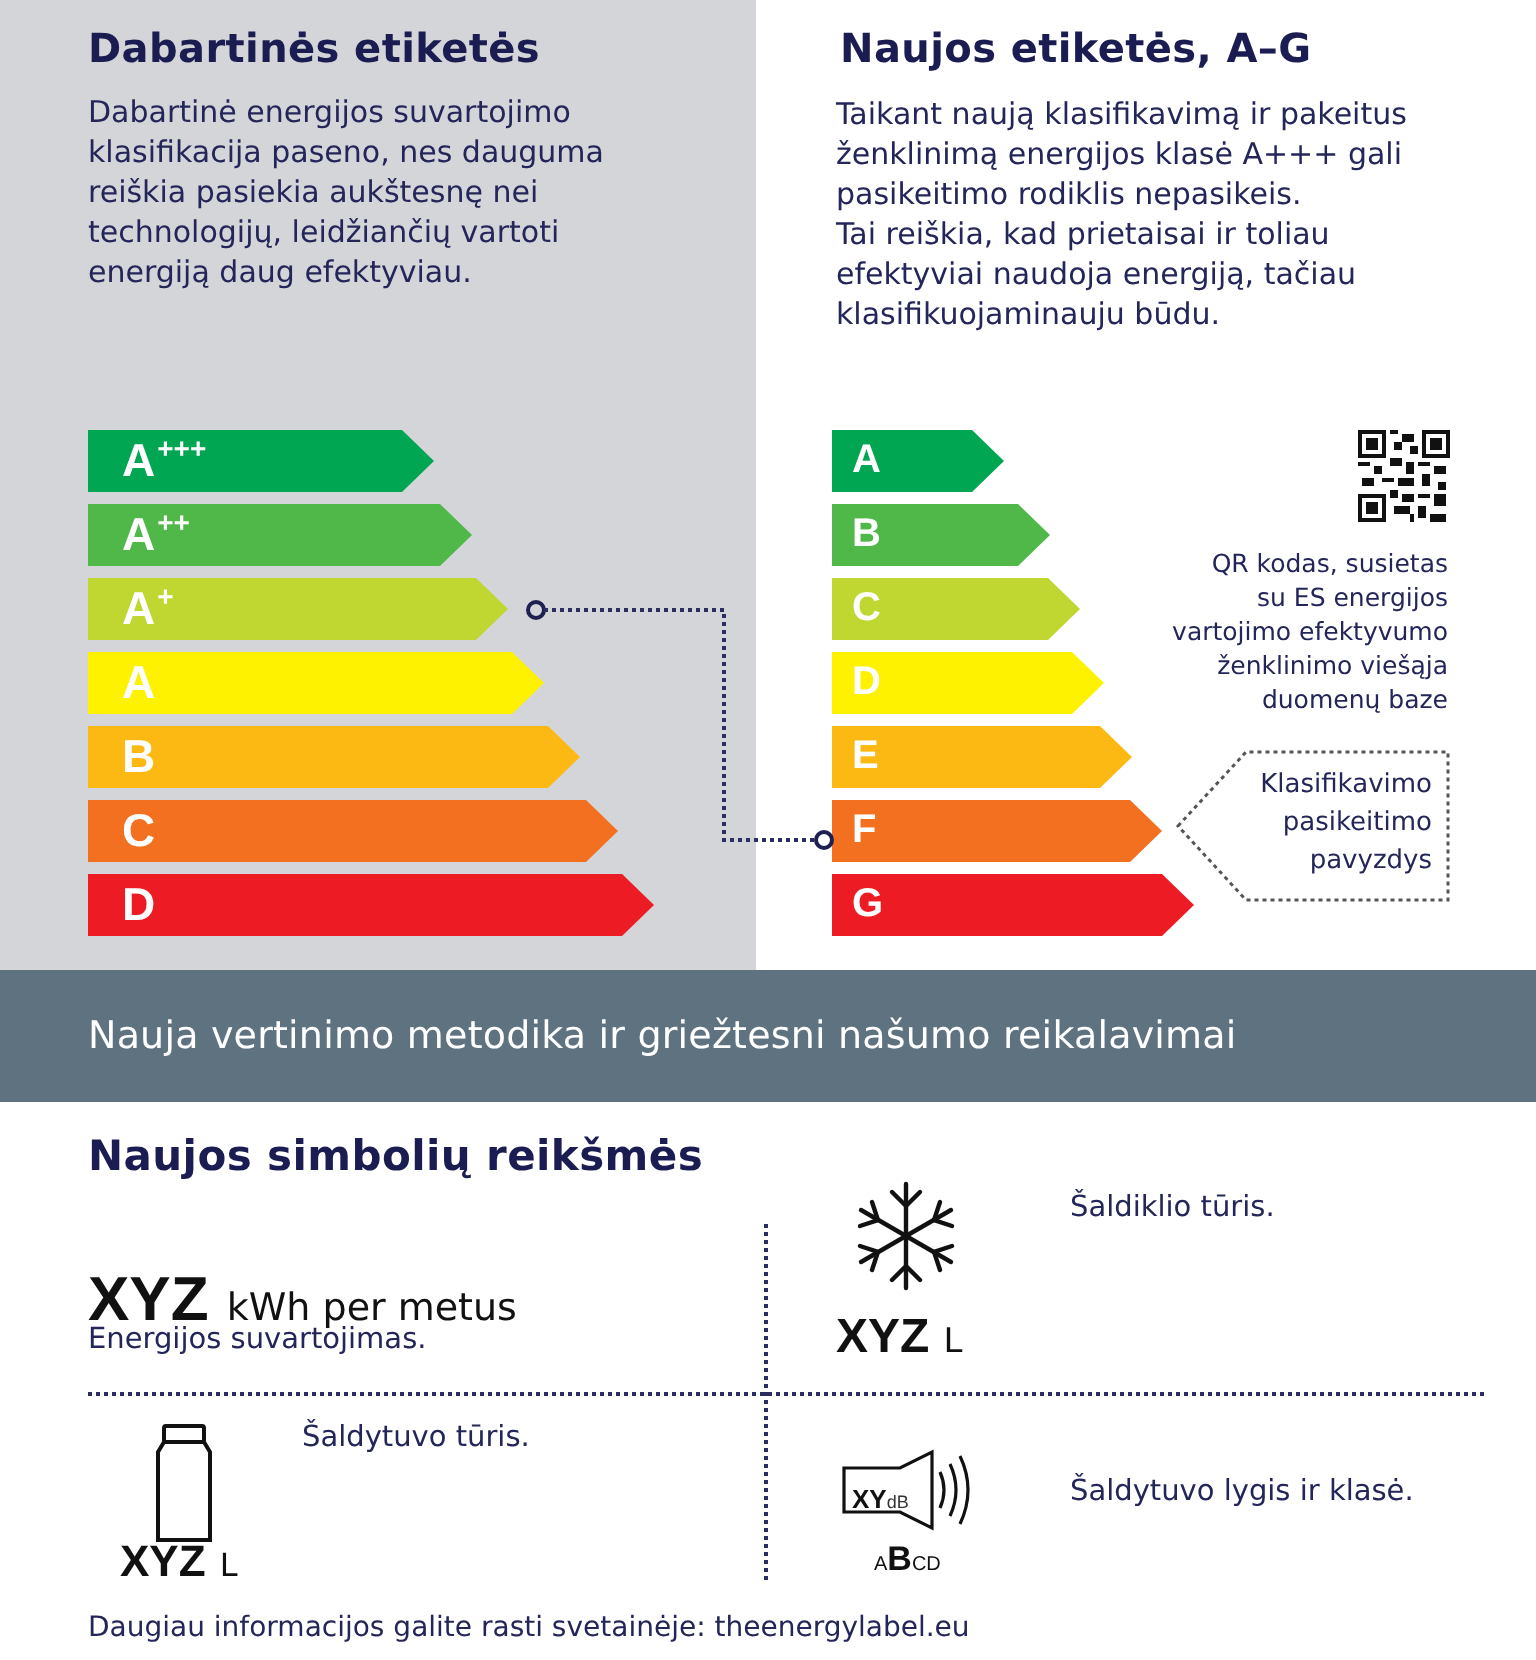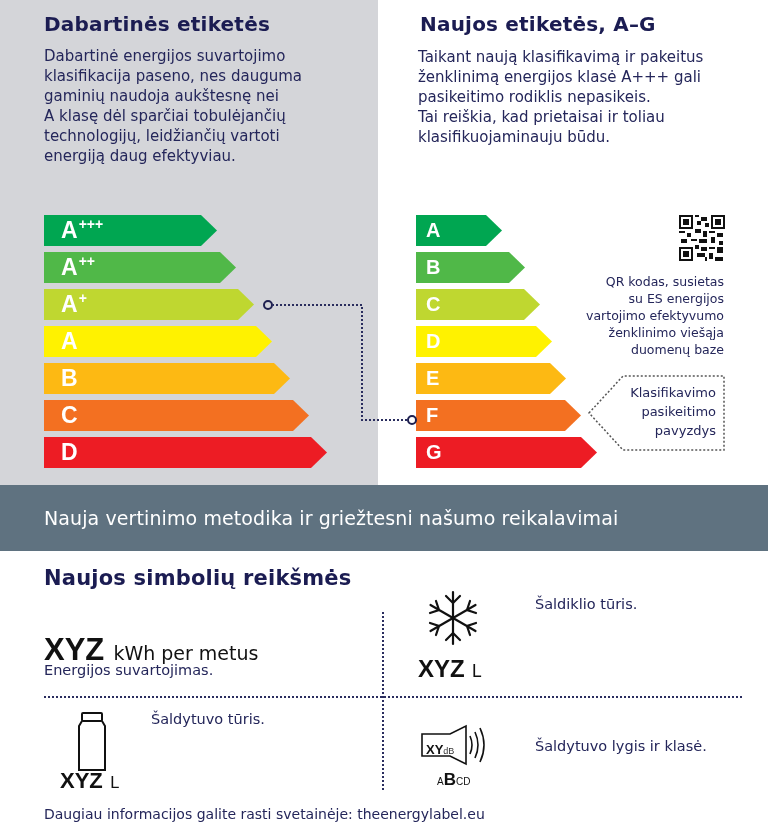--- a/index.html
+++ b/index.html
@@ -21,42 +21,42 @@
 </head>
 <body>
 
 <div id="left-panel" class="abs"></div>
 <div id="right-panel" class="abs"></div>
 
 <div class="abs h1" style="left:44px; top:12px;">Dabartinės etiketės</div>
 <div class="abs body-text" style="left:44px; top:46px;">
   <div>Dabartinė energijos suvartojimo</div>
   <div>klasifikacija paseno, nes dauguma</div>
-  <div>gaminių naudoja aukštesnę nei</div>
-  <div>A klasę dėl sparčiai tobulėjančių</div>
+  <div>reiškia pasiekia aukštesnę nei</div>
   <div>technologijų, leidžiančių vartoti</div>
   <div>energiją daug efektyviau.</div>
 </div>
 
 <div id="left-bars">
     <div class="bar" style="left: 44px; top: 215px; width: 173px; background: rgb(0, 166, 81); clip-path: polygon(0px 0px, 157px 0px, 173px 50%, 157px 100%, 0px 100%);"><span>A</span><sup>+++</sup></div>
     <div class="bar" style="left: 44px; top: 252px; width: 192px; background: rgb(80, 184, 72); clip-path: polygon(0px 0px, 176px 0px, 192px 50%, 176px 100%, 0px 100%);"><span>A</span><sup>++</sup></div>
     <div class="bar" style="left: 44px; top: 289px; width: 210px; background: rgb(191, 215, 48); clip-path: polygon(0px 0px, 194px 0px, 210px 50%, 194px 100%, 0px 100%);"><span>A</span><sup>+</sup></div>
     <div class="bar" style="left: 44px; top: 326px; width: 228px; background: rgb(255, 242, 0); clip-path: polygon(0px 0px, 212px 0px, 228px 50%, 212px 100%, 0px 100%);"><span>A</span></div>
     <div class="bar" style="left: 44px; top: 363px; width: 246px; background: rgb(253, 185, 19); clip-path: polygon(0px 0px, 230px 0px, 246px 50%, 230px 100%, 0px 100%);"><span>B</span></div>
     <div class="bar" style="left: 44px; top: 400px; width: 265px; background: rgb(243, 112, 33); clip-path: polygon(0px 0px, 249px 0px, 265px 50%, 249px 100%, 0px 100%);"><span>C</span></div>
     <div class="bar" style="left: 44px; top: 437px; width: 283px; background: rgb(237, 28, 36); clip-path: polygon(0px 0px, 267px 0px, 283px 50%, 267px 100%, 0px 100%);"><span>D</span></div>
   </div>
 
 <div class="abs h1" style="left:420px; top:12px;">Naujos etiketės, A–G</div>
 <div class="abs body-text" style="left:418px; top:47px;">
   <div>Taikant naują klasifikavimą ir pakeitus</div>
   <div>ženklinimą energijos klasė A+++ gali</div>
   <div>pasikeitimo rodiklis nepasikeis.</div>
   <div>Tai reiškia, kad prietaisai ir toliau</div>
+  <div>efektyviai naudoja energiją, tačiau</div>
   <div>klasifikuojaminauju būdu.</div>
 </div>
 
 <div id="right-bars">
     <div class="rbar" style="left: 416px; top: 215px; width: 86px; background: rgb(0, 166, 81); clip-path: polygon(0px 0px, 70px 0px, 86px 50%, 70px 100%, 0px 100%);">A</div>
     <div class="rbar" style="left: 416px; top: 252px; width: 109px; background: rgb(80, 184, 72); clip-path: polygon(0px 0px, 93px 0px, 109px 50%, 93px 100%, 0px 100%);">B</div>
     <div class="rbar" style="left: 416px; top: 289px; width: 124px; background: rgb(191, 215, 48); clip-path: polygon(0px 0px, 108px 0px, 124px 50%, 108px 100%, 0px 100%);">C</div>
     <div class="rbar" style="left: 416px; top: 326px; width: 136px; background: rgb(255, 242, 0); clip-path: polygon(0px 0px, 120px 0px, 136px 50%, 120px 100%, 0px 100%);">D</div>
     <div class="rbar" style="left: 416px; top: 363px; width: 150px; background: rgb(253, 185, 19); clip-path: polygon(0px 0px, 134px 0px, 150px 50%, 134px 100%, 0px 100%);">E</div>
     <div class="rbar" style="left: 416px; top: 400px; width: 165px; background: rgb(243, 112, 33); clip-path: polygon(0px 0px, 149px 0px, 165px 50%, 149px 100%, 0px 100%);">F</div>

